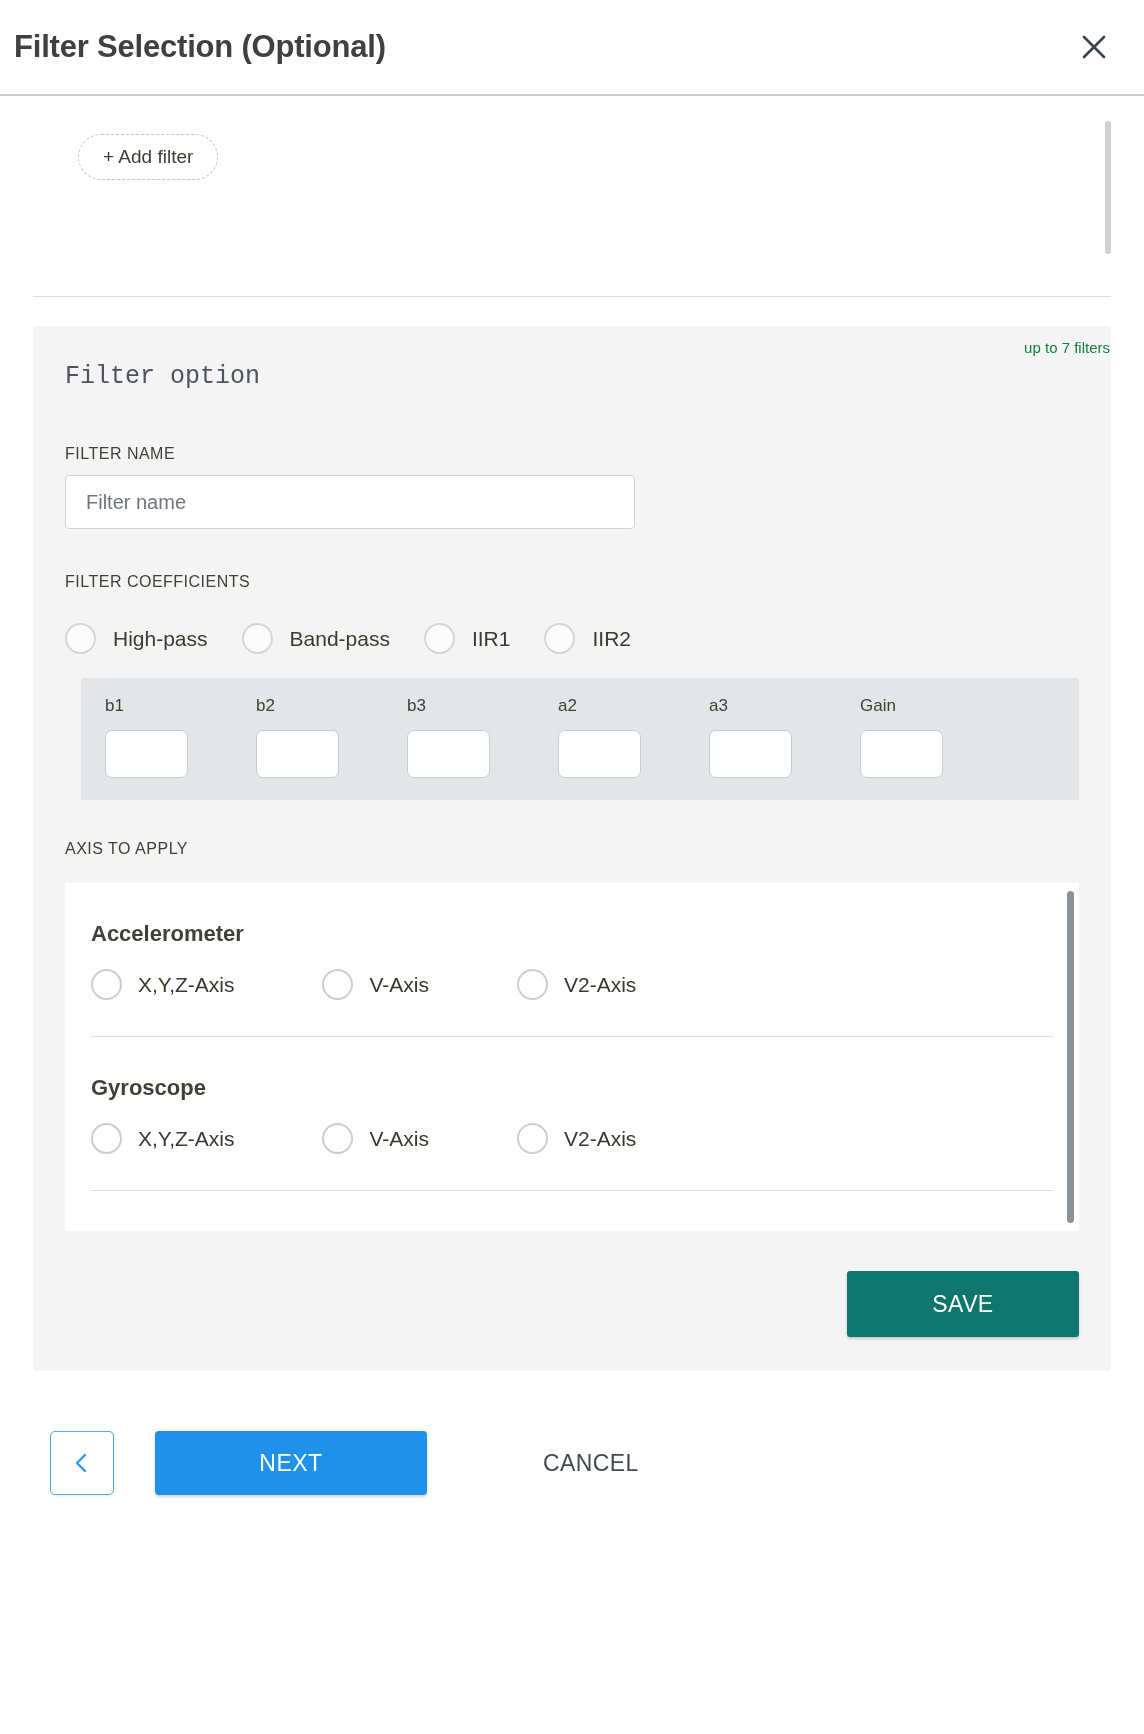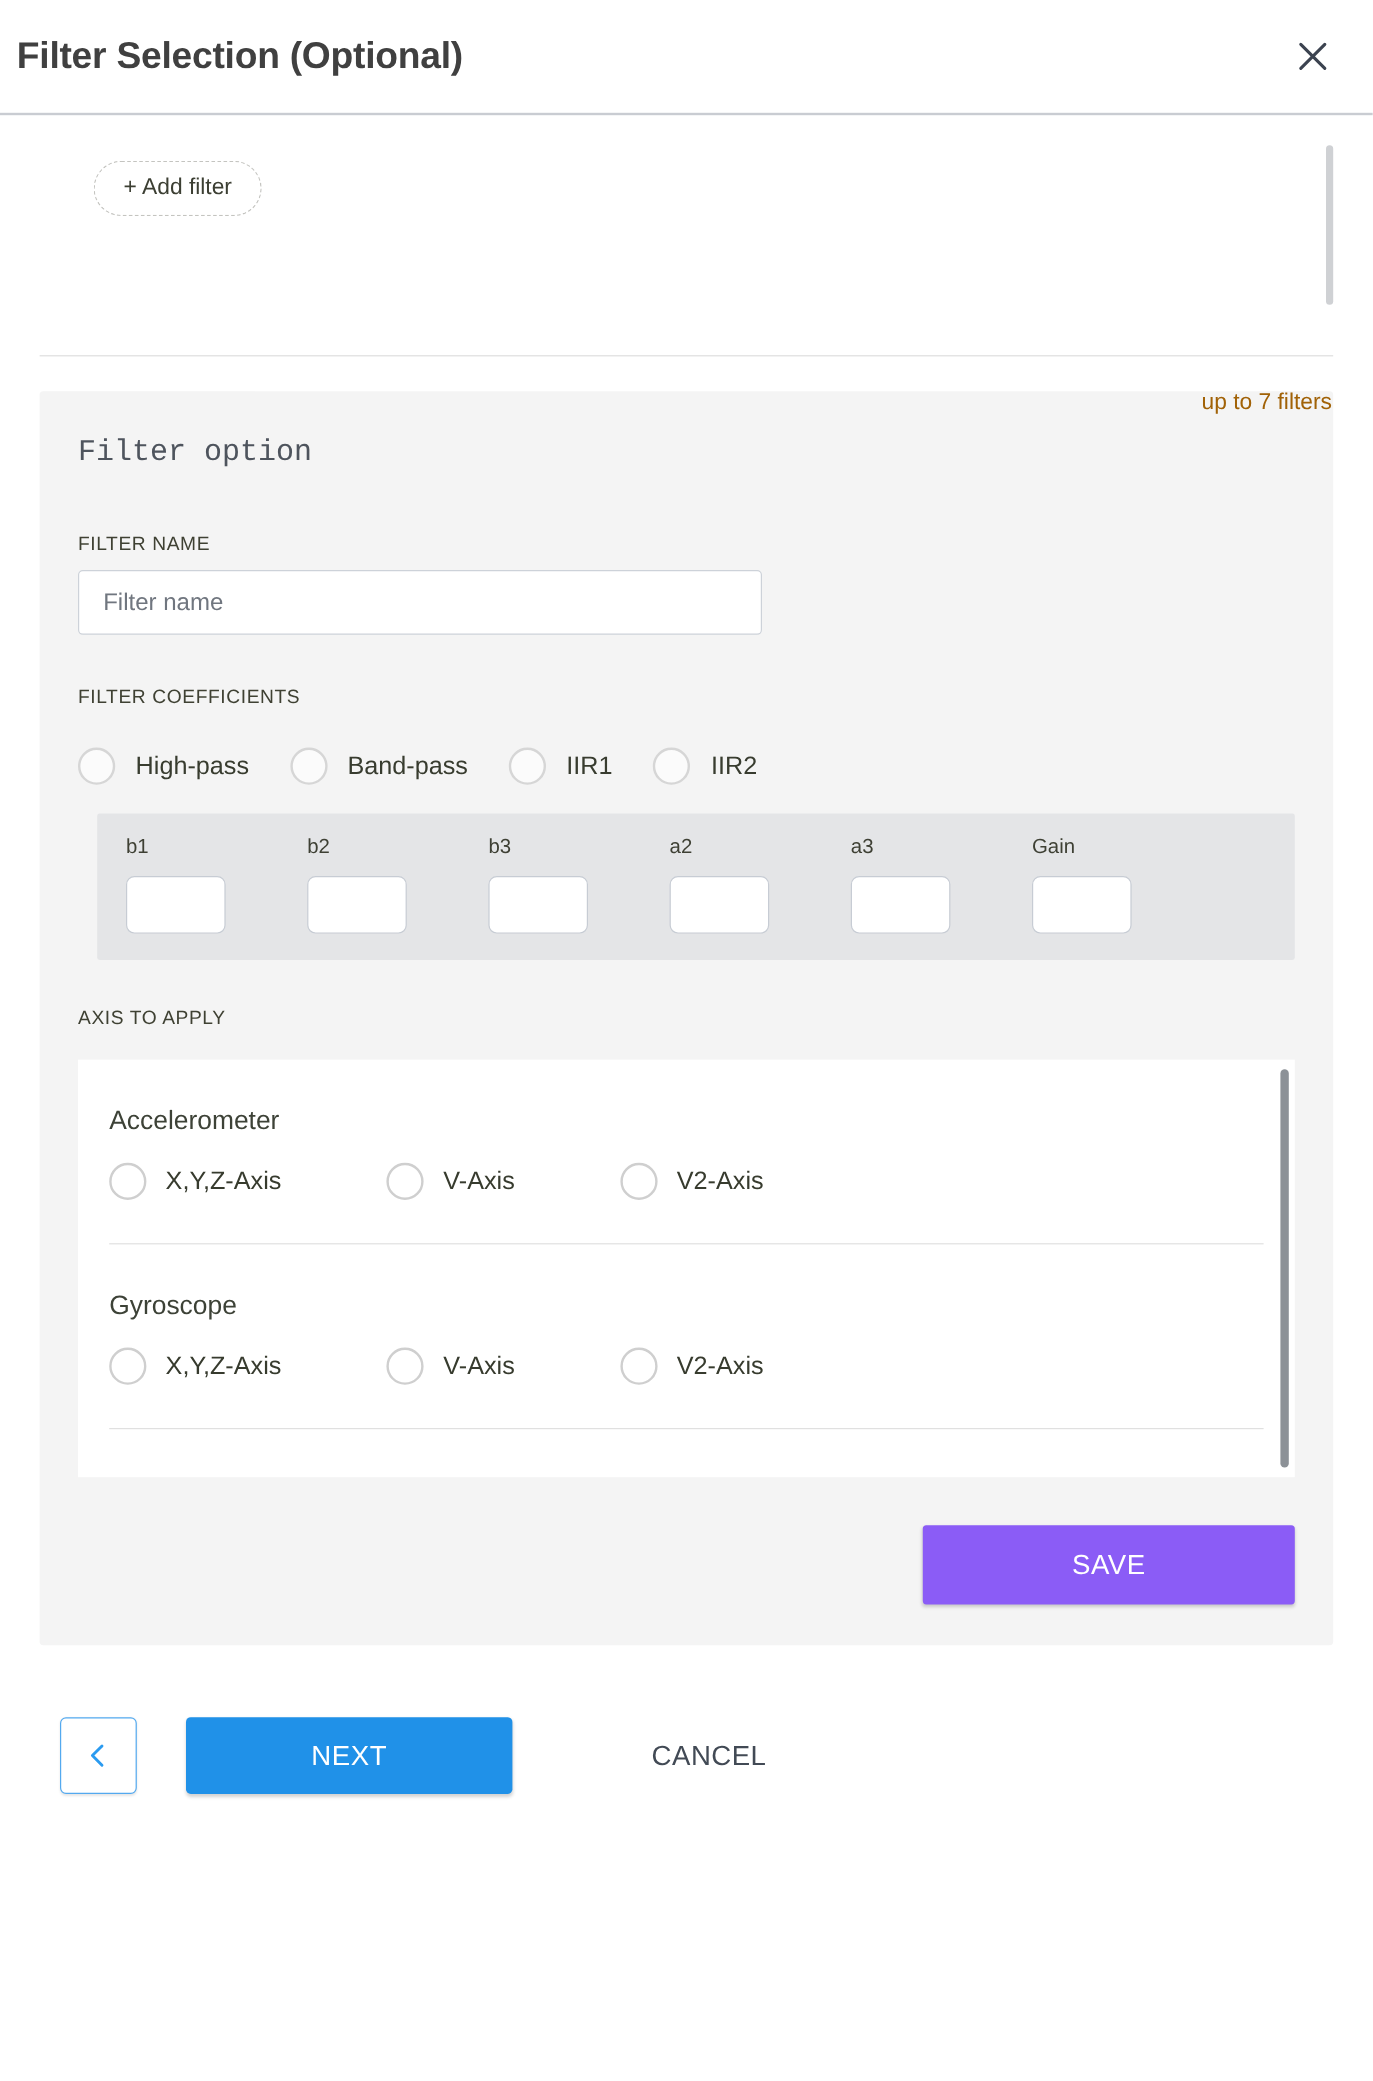--- a/index.html
+++ b/index.html
@@ -77,23 +77,23 @@
     right: 33px;
     top: 25px;
     width: 6px;
     height: 133px;
     background: #cfd1d4;
     border-radius: 3px;
   }
   .up-to-label {
     position: absolute;
     right: 34px;
-    top: 229px;
-    font-size: 19px;
-    color: #a16207;
+    top: 243px;
+    font-size: 15px;
+    color: #15803d;
   }
 
   .section-divider {
     height: 1px;
     background: #dedede;
     margin: 0 33px;
   }
 
   
   .filter-card {
@@ -207,21 +207,21 @@
     top: 8px;
     width: 7px;
     height: 332px;
     background: #8c9197;
     border-radius: 4px;
   }
   .sensor-title {
     font-size: 22px;
     color: #3d4237;
     margin: 8px 0 22px 0;
-    font-weight: normal;
+    font-weight: bold;
   }
   .axis-radio-row { display: flex; align-items: center; gap: 40px; }
   .axis-radio-item {
     display: flex;
     align-items: center;
     cursor: pointer;
     margin-right: 48px;
   }
   .axis-radio-circle {
     width: 31px;
@@ -244,23 +244,23 @@
   }
   .axis-block-gap { height: 30px; }
 
   
   .save-row {
     display: flex;
     justify-content: flex-end;
     margin-top: 40px;
   }
   .save-btn {
-    width: 310px;
+    width: 232px;
     height: 66px;
-    background: #8b5cf6;
+    background: #0f766e;
     color: #ffffff;
     border: none;
     border-radius: 3px;
     font-size: 23px;
     letter-spacing: 0.4px;
     cursor: pointer;
     box-shadow: 0 2px 3px rgba(0,0,0,0.18);
     font-family: "Liberation Sans", sans-serif;
   }
 

